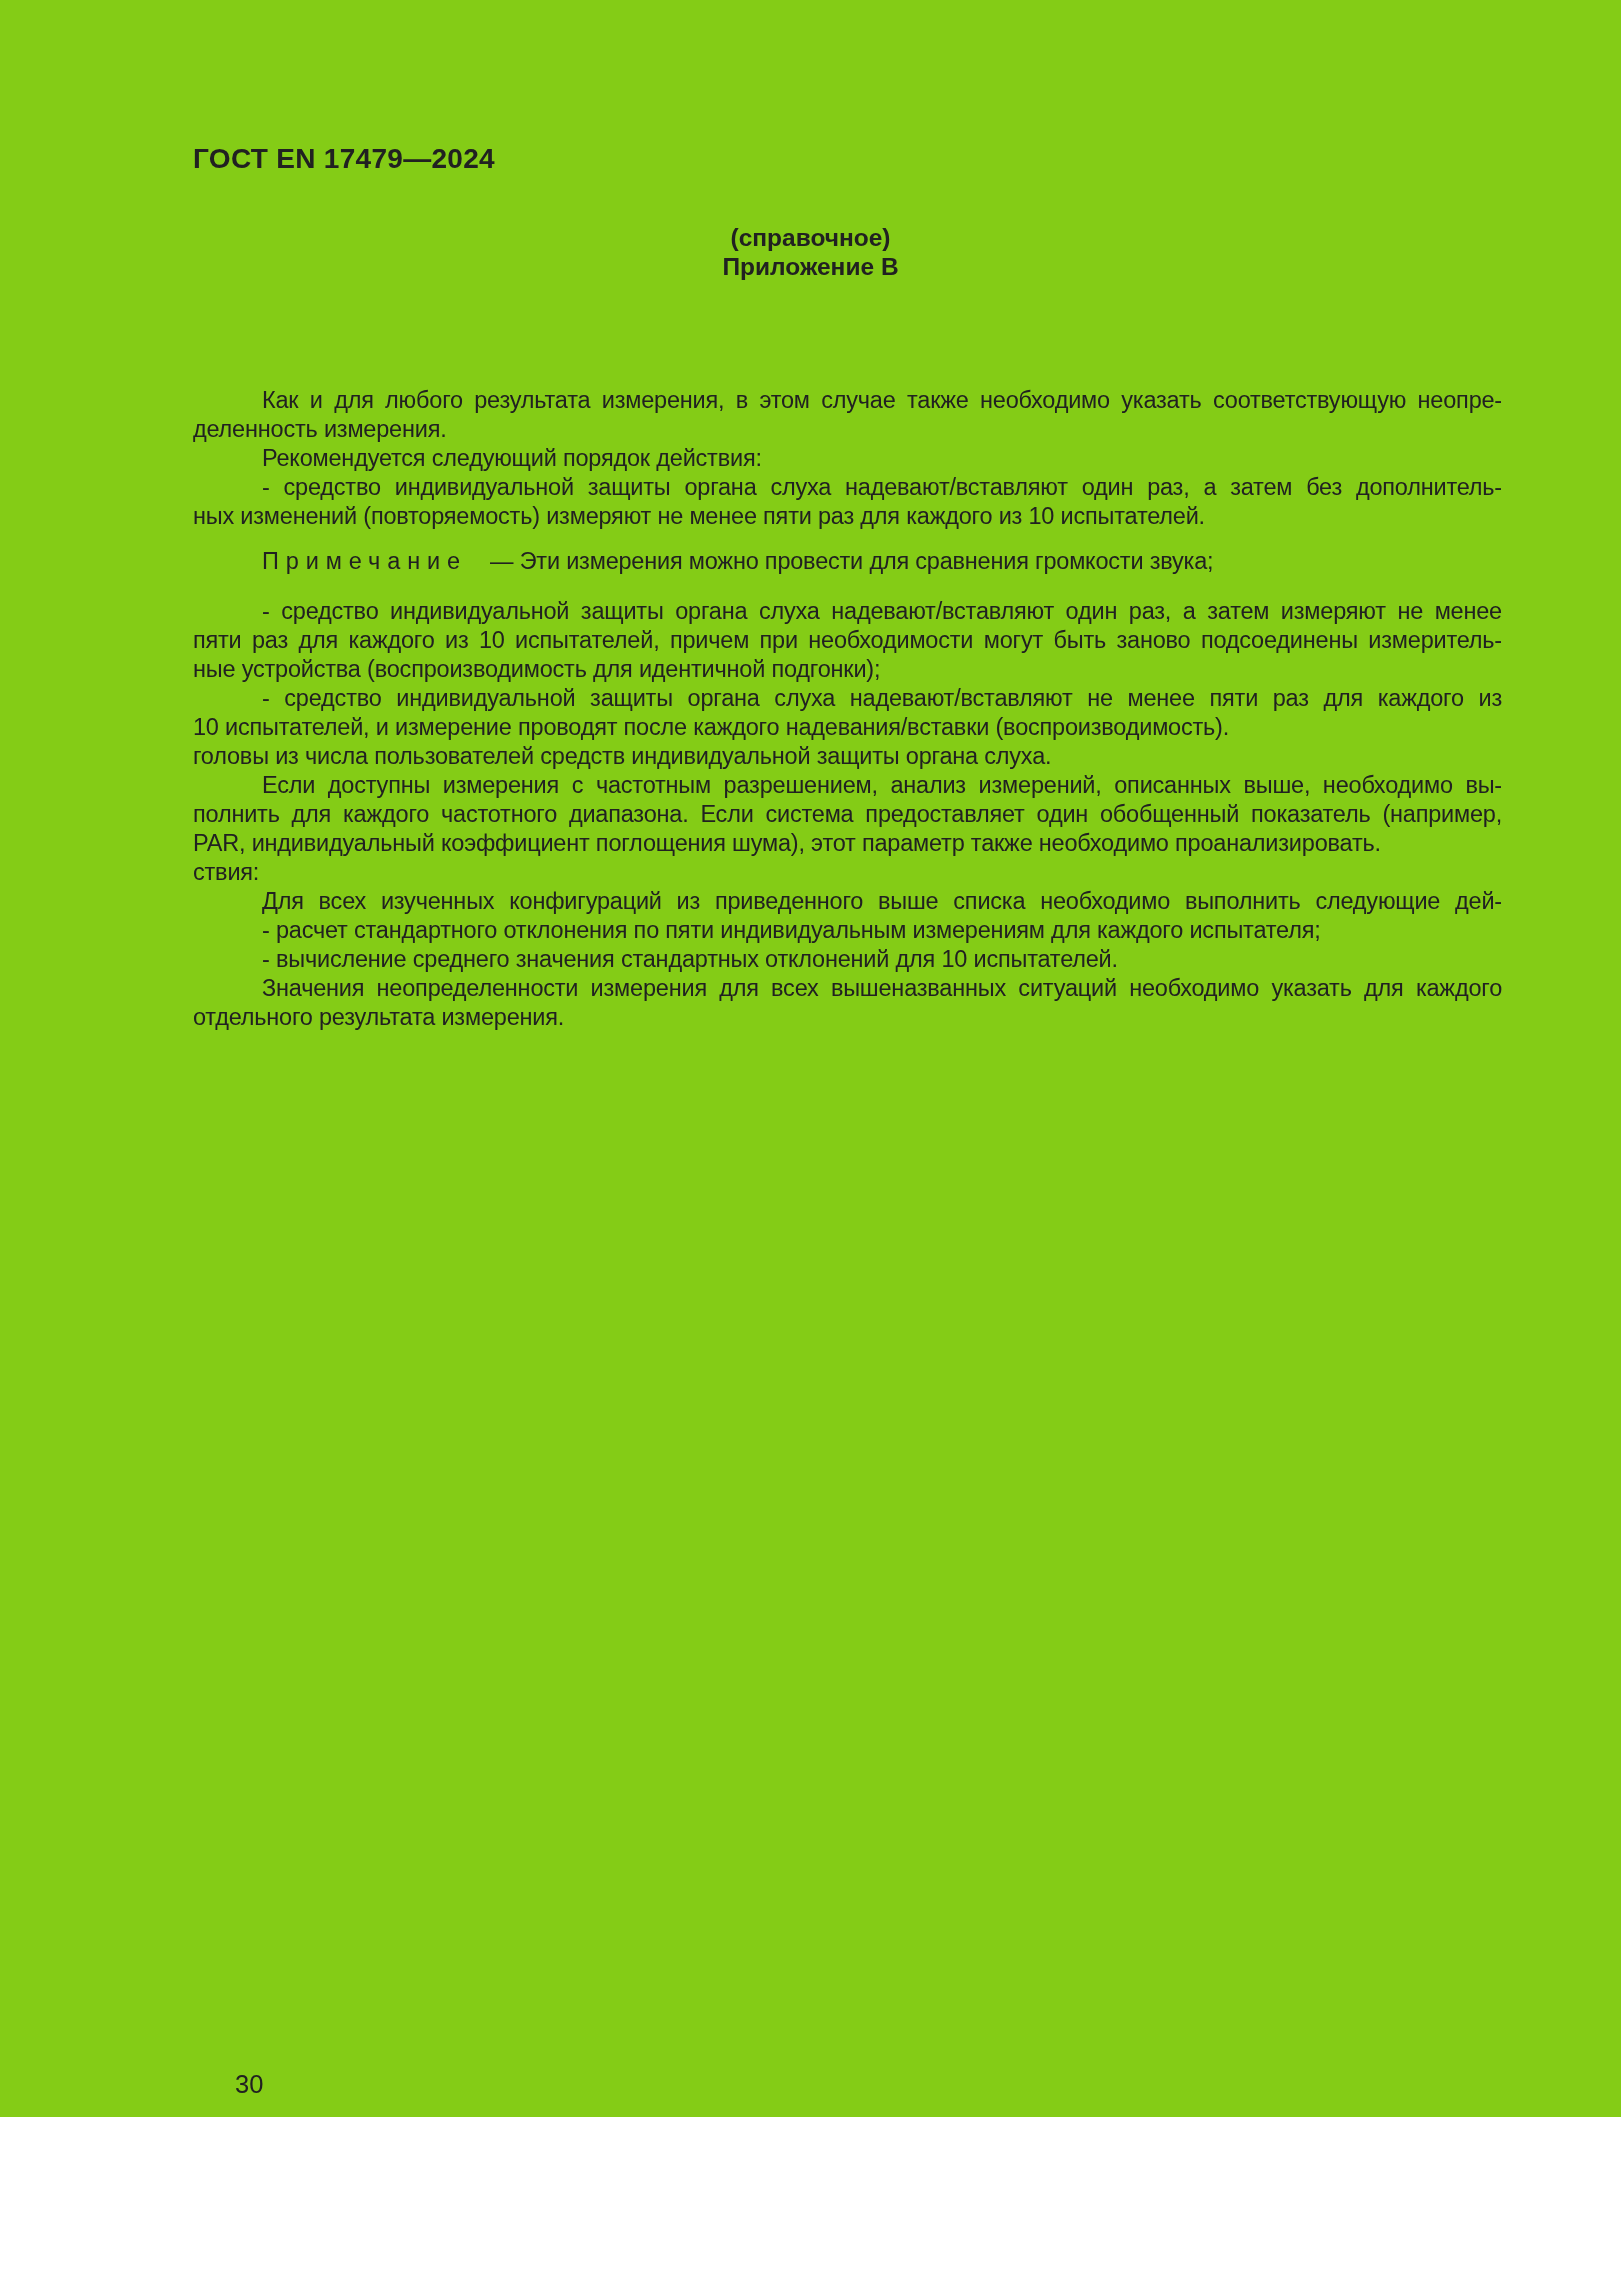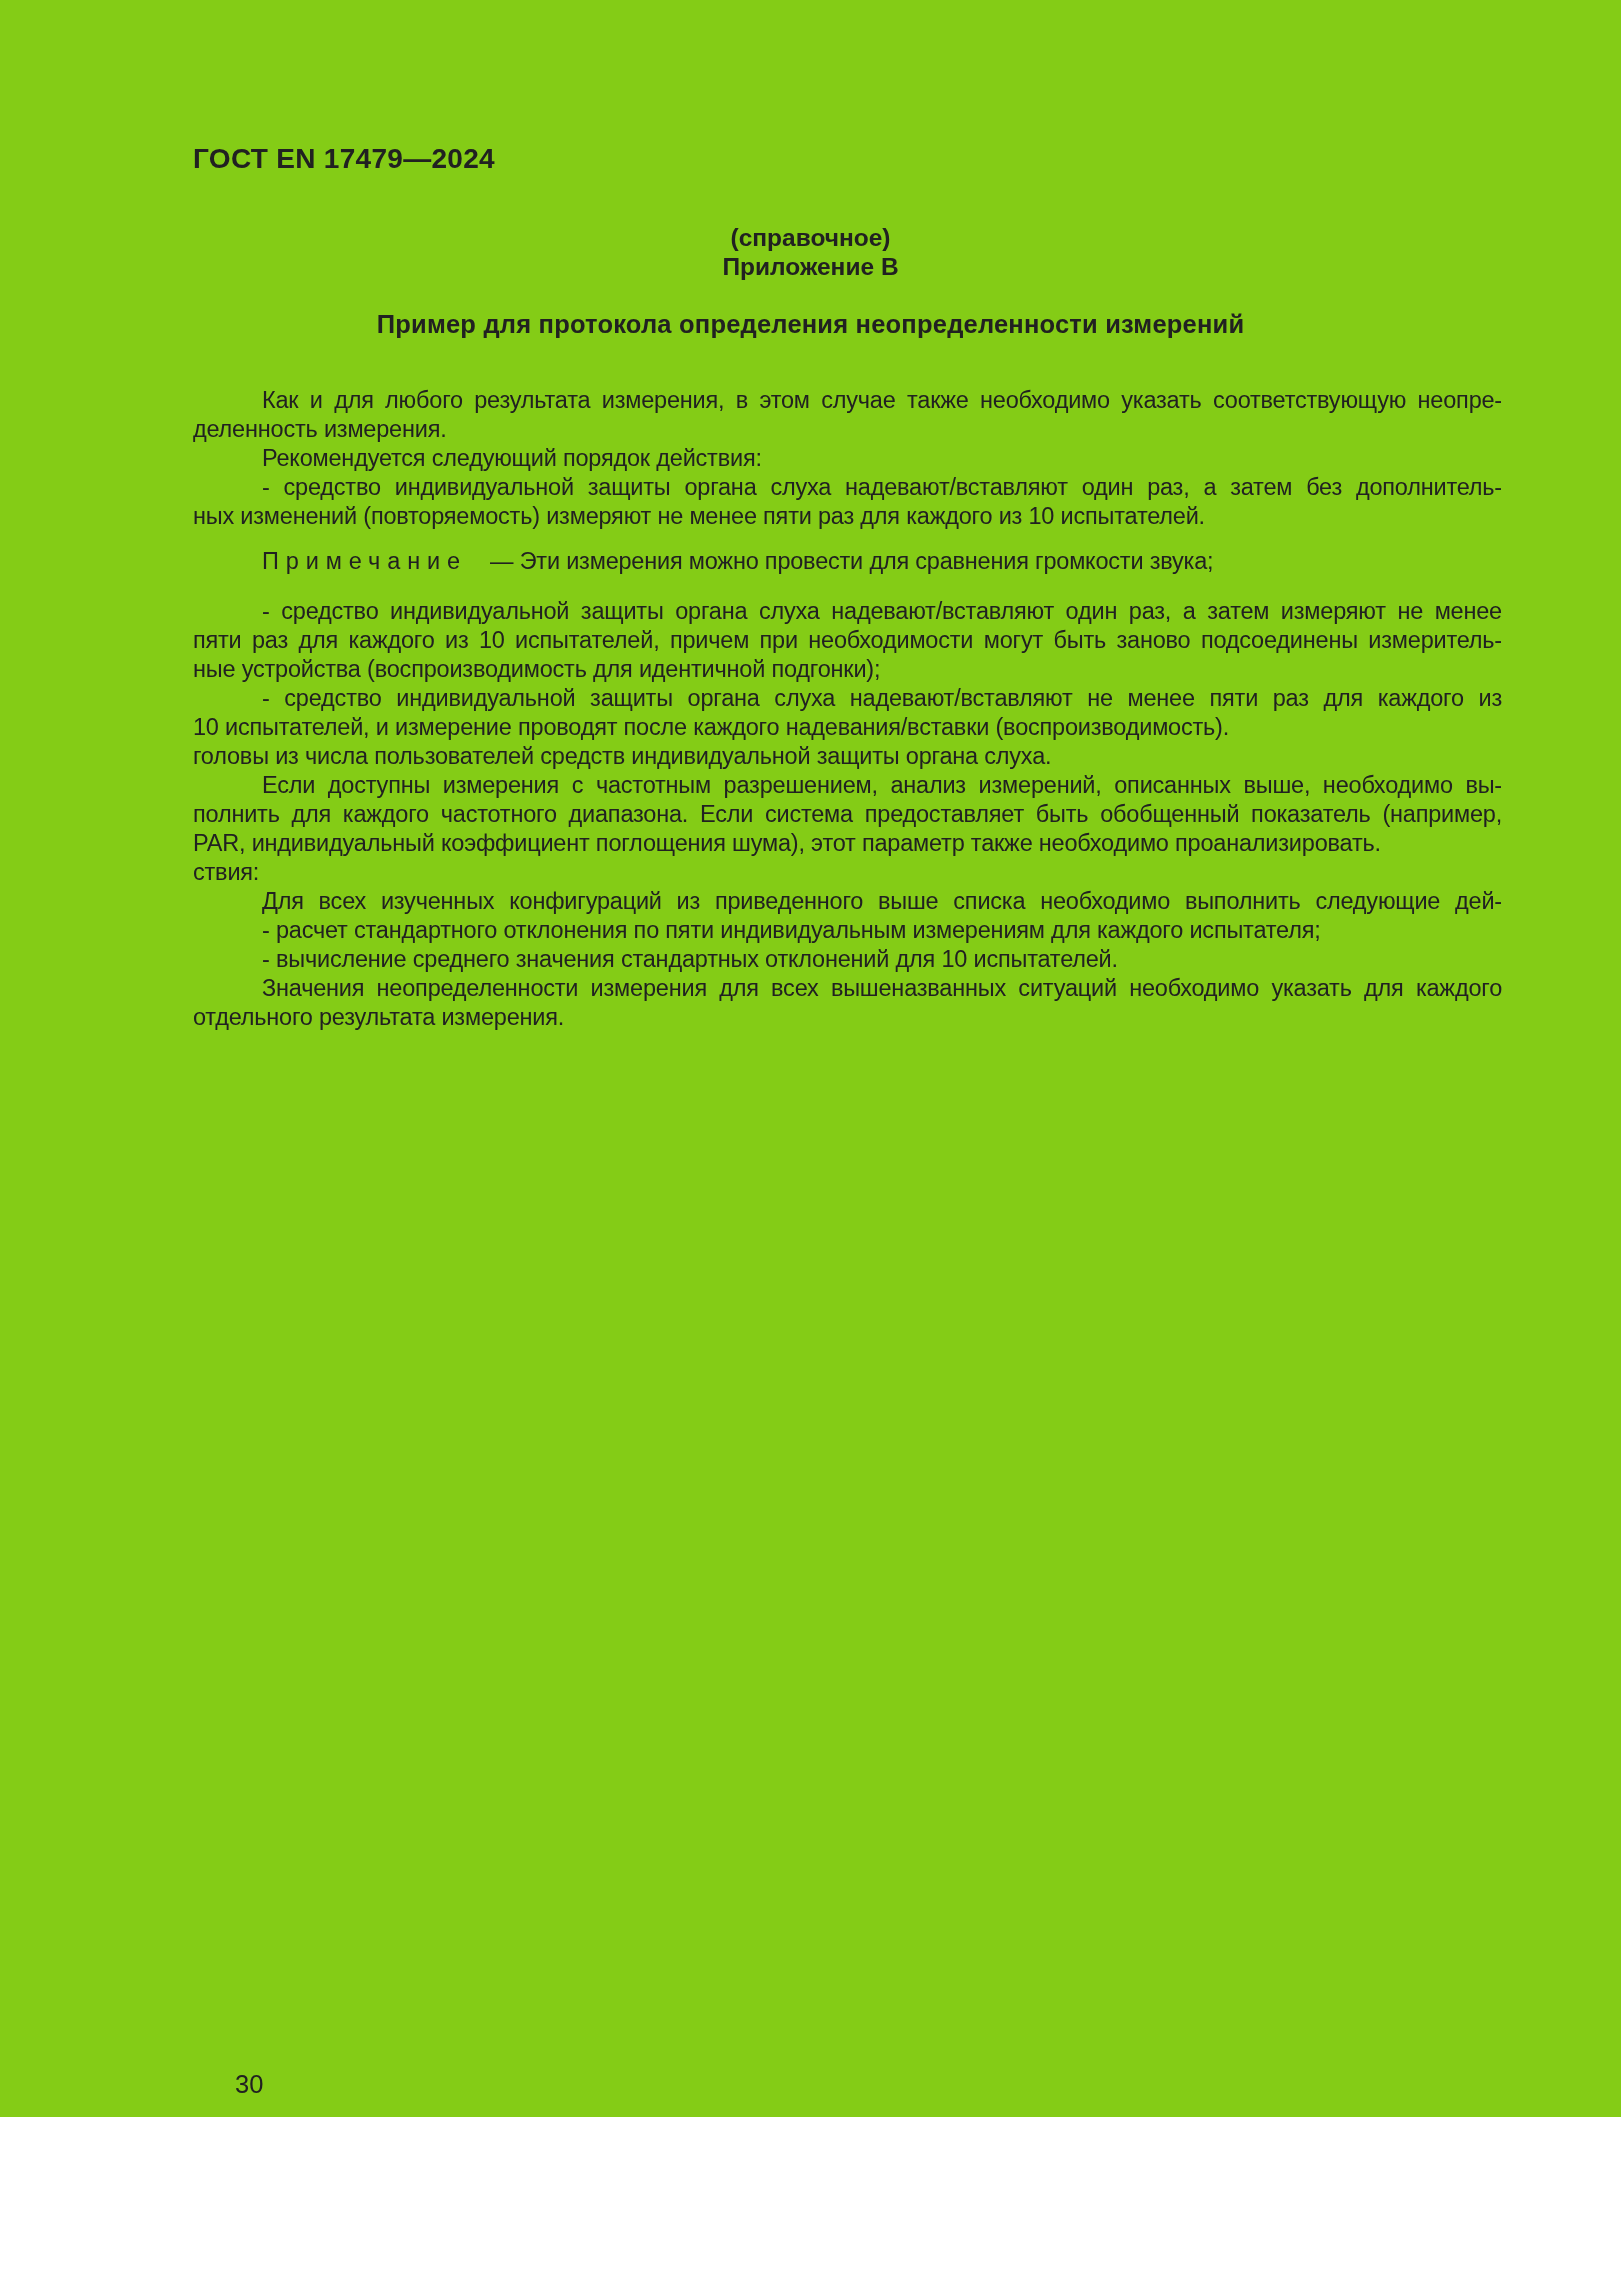--- a/index.html
+++ b/index.html
@@ -80,21 +80,20 @@
 
 <div class="page">
 
   <div class="doc-header">ГОСТ EN 17479—2024</div>
 
   <div class="appendix-block">
     <div>(справочное)</div>
     <div>Приложение В</div>
   </div>
 
-  <div class="doc-title">Пример для протокола определения неопределенности измерений</div>
 
   <div class="body-block">
       <div class="para">
         <div class="ln first">Как и для любого результата измерения, в этом случае также необходимо указать соответствующую неопре-</div>
         <div class="ln last">деленность измерения.</div>
       </div>
       <div class="para">
         <div class="ln first last">Рекомендуется следующий порядок действия:</div>
       </div>
       <div class="para">
@@ -109,21 +108,21 @@
       </div>
       <div class="para">
         <div class="ln first">- средство индивидуальной защиты органа слуха надевают/вставляют не менее пяти раз для каждого из</div>
         <div class="ln last">10 испытателей, и измерение проводят после каждого надевания/вставки (воспроизводимость).</div>
       </div>
       <div class="para">
         <div class="ln last">головы из числа пользователей средств индивидуальной защиты органа слуха.</div>
       </div>
       <div class="para">
         <div class="ln first">Если доступны измерения с частотным разрешением, анализ измерений, описанных выше, необходимо вы-</div>
-        <div class="ln">полнить для каждого частотного диапазона. Если система предоставляет быть обобщенный показатель (например,</div>
+        <div class="ln">полнить для каждого частотного диапазона. Если система предоставляет один обобщенный показатель (например,</div>
         <div class="ln last">PAR, индивидуальный коэффициент поглощения шума), этот параметр также необходимо проанализировать.</div>
       </div>
       <div class="para">
         <div class="ln last">ствия:</div>
         <div class="ln first">Для всех изученных конфигураций из приведенного выше списка необходимо выполнить следующие дей-</div>
       </div>
       <div class="para">
         <div class="ln first last">- расчет стандартного отклонения по пяти индивидуальным измерениям для каждого испытателя;</div>
       </div>
       <div class="para">

